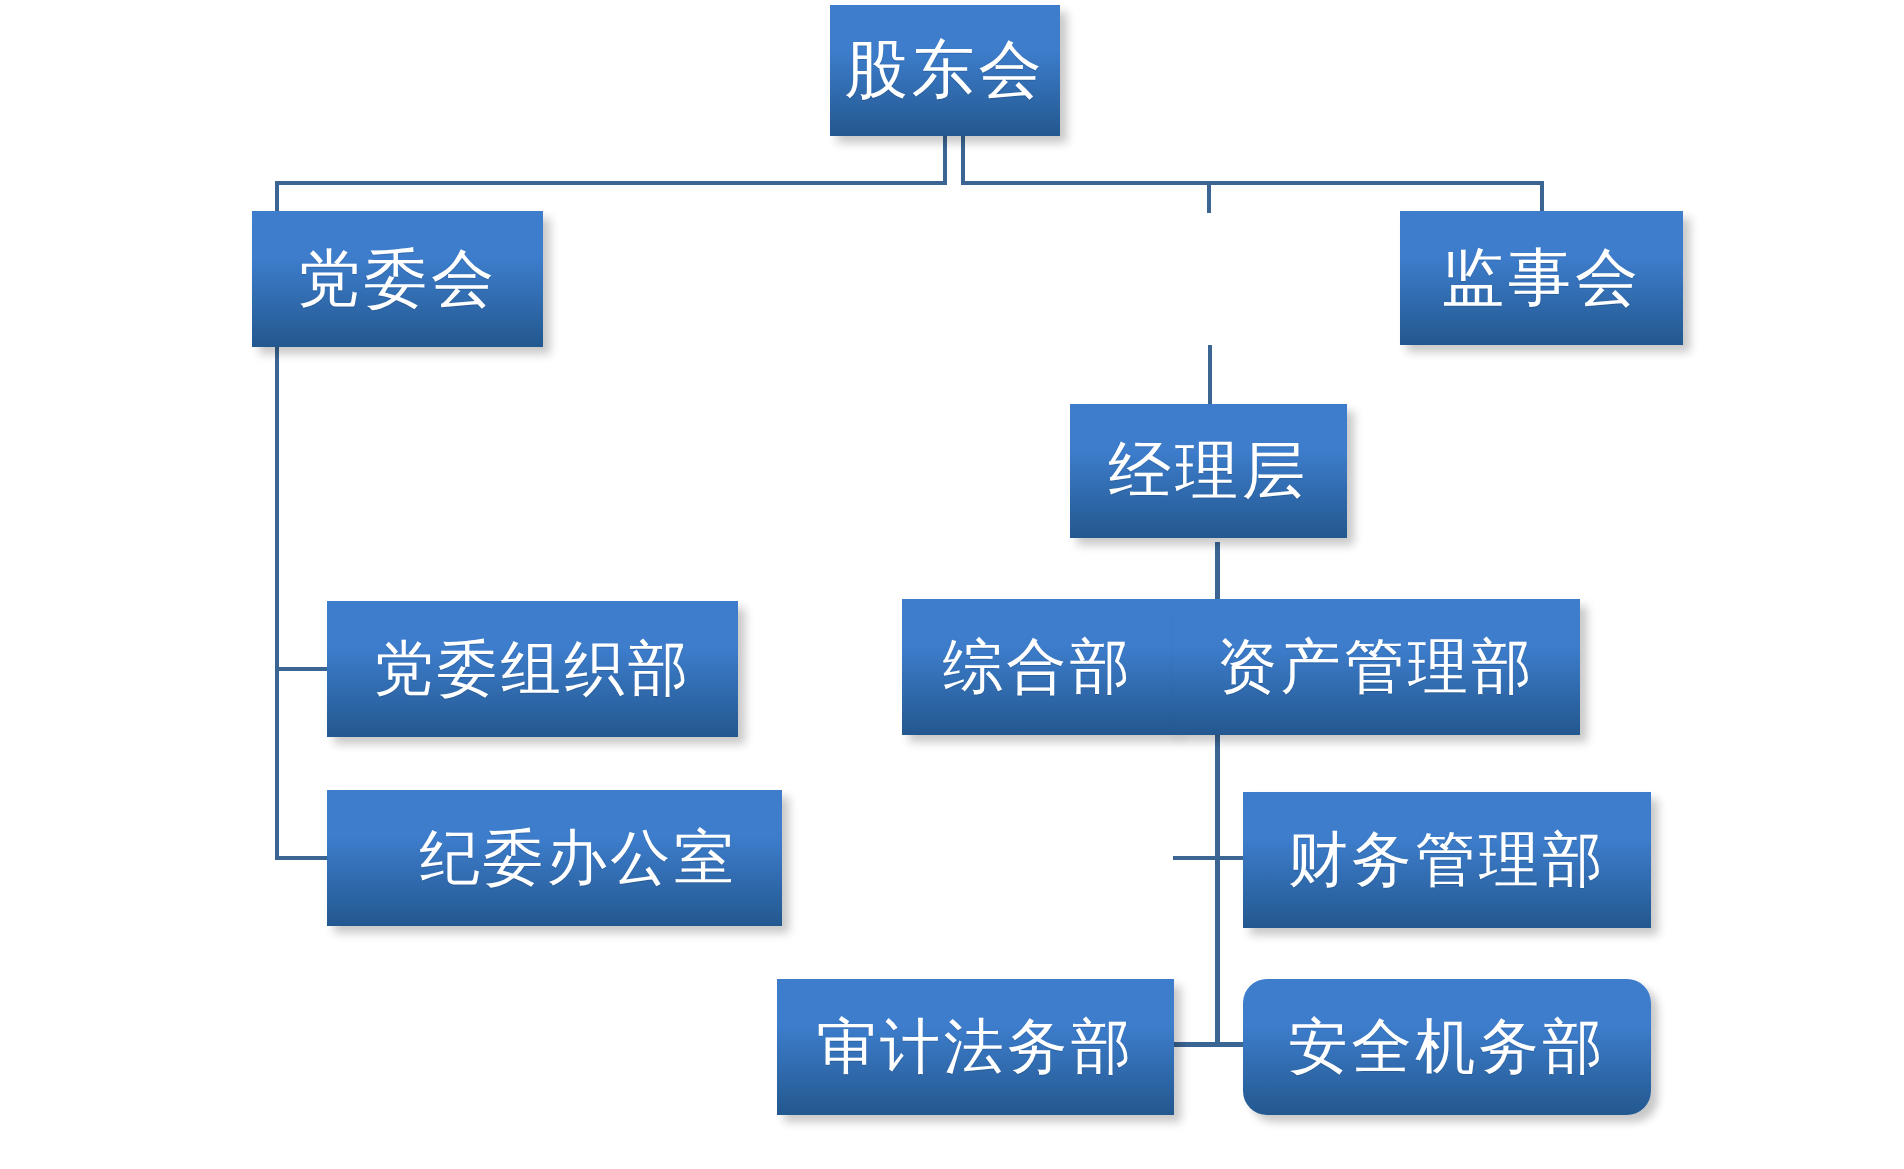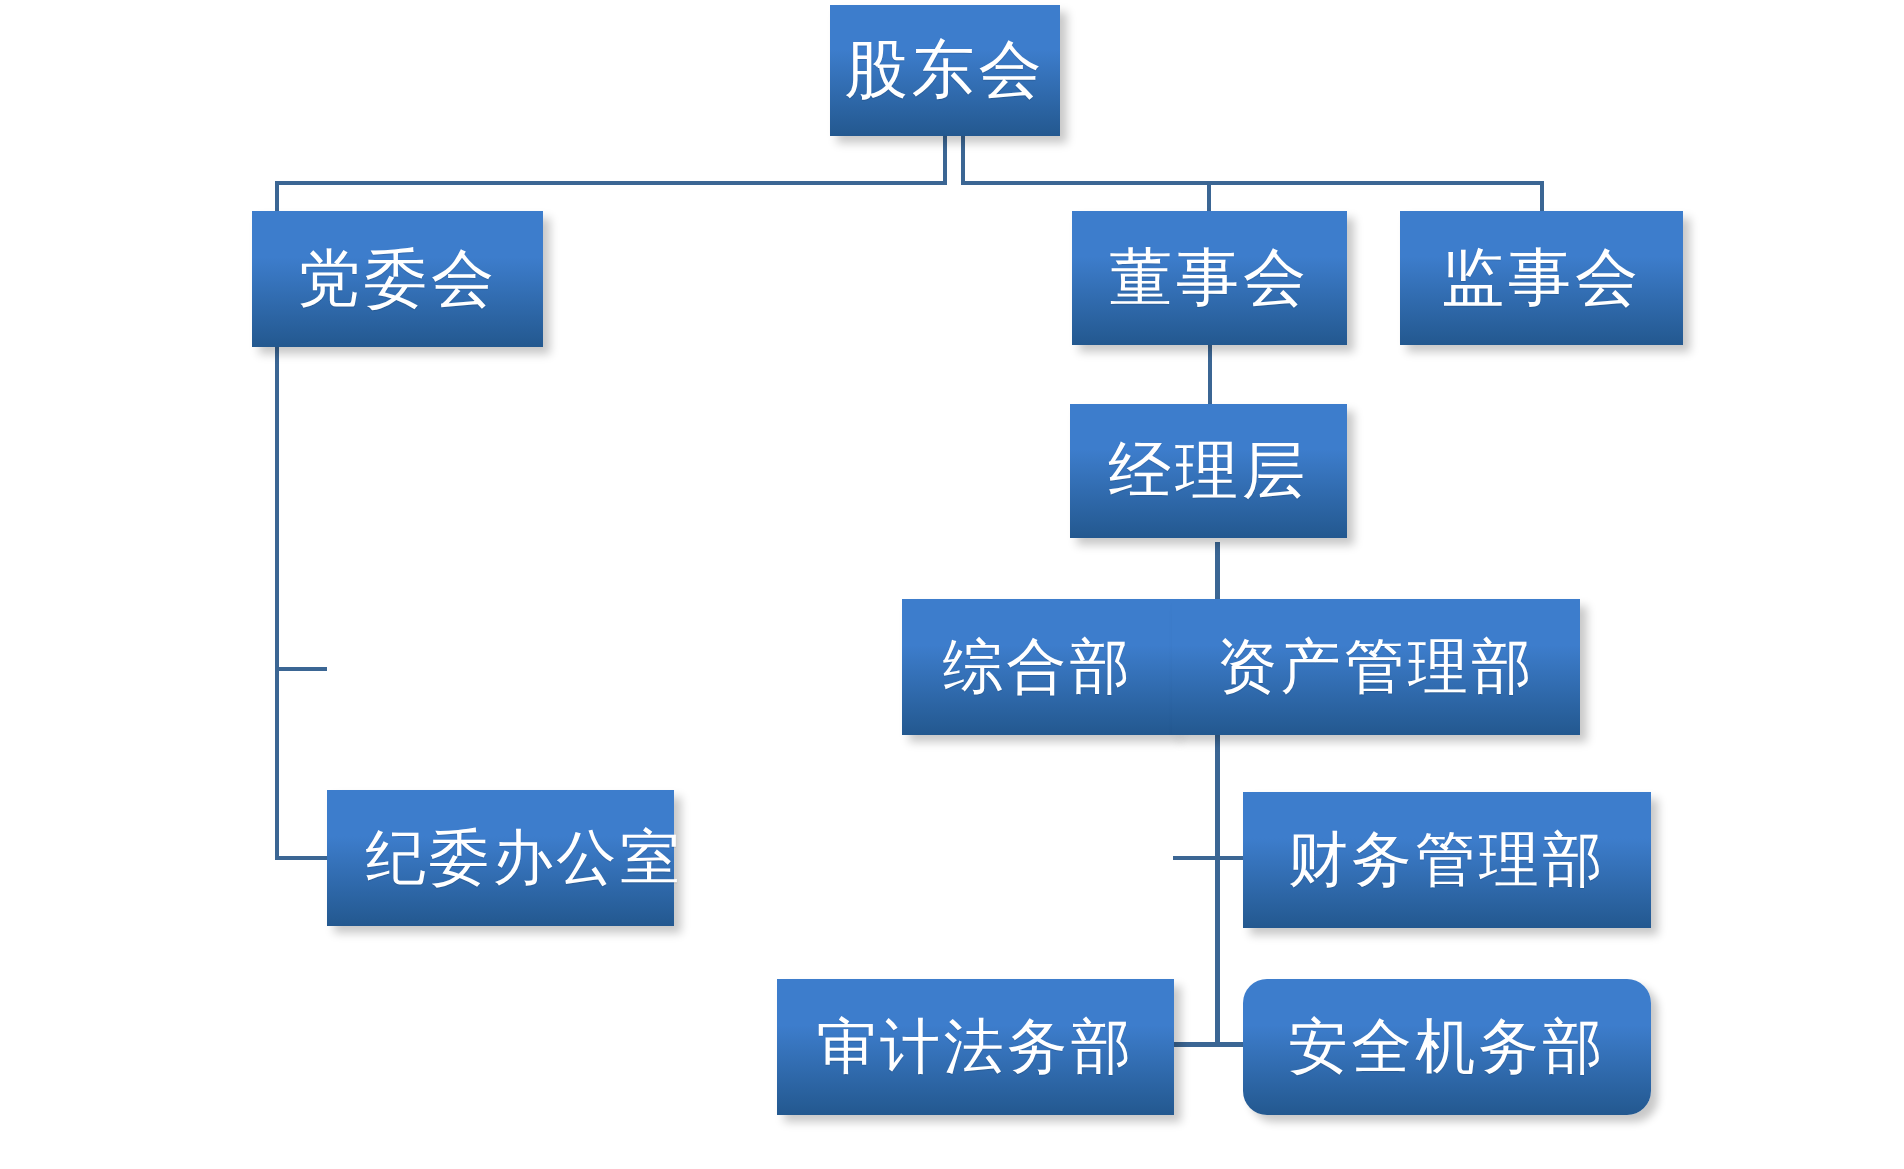--- a/index.html
+++ b/index.html
@@ -91,34 +91,34 @@
   <div class="conn" style="left: 1203px; top: 1042px; width: 28px; height: 5px; background: rgb(59, 102, 148);"></div>
 
   <div class="node t-xl" style="left: 818px; top: 5px; width: 230px; height: 131px; background: linear-gradient(rgb(61, 125, 204) 0%, rgb(61, 125, 204) 34%, rgb(35, 88, 143) 100%); color: rgb(255, 255, 255);">
     <span class="label">股东会</span>
   </div>
 
   <div class="node t-xl" style="left: 240px; top: 211px; width: 291px; height: 136px; background: linear-gradient(rgb(61, 125, 204) 0%, rgb(61, 125, 204) 34%, rgb(35, 88, 143) 100%); color: rgb(255, 255, 255);">
     <span class="label">党委会</span>
   </div>
 
-  <div class="node t-xl" style="left: 1060px; top: 211px; width: 275px; height: 134px; background: linear-gradient(rgb(61, 125, 204) 0%, rgb(61, 125, 204) 34%, rgb(35, 88, 143) 100%); color: rgb(255, 255, 255);">
-    <span class="label">董事会</span>
-  </div>
 
   <div class="node t-xl" style="left: 1388px; top: 211px; width: 283px; height: 134px; background: linear-gradient(rgb(61, 125, 204) 0%, rgb(61, 125, 204) 34%, rgb(35, 88, 143) 100%); color: rgb(255, 255, 255);">
     <span class="label">监事会</span>
   </div>
 
   <div class="node t-xl" style="left: 1058px; top: 404px; width: 277px; height: 134px; background: linear-gradient(rgb(61, 125, 204) 0%, rgb(61, 125, 204) 34%, rgb(35, 88, 143) 100%); color: rgb(255, 255, 255);">
     <span class="label">经理层</span>
   </div>
 
+  <div class="node t-lg" style="left: 315px; top: 601px; width: 411px; height: 136px; background: linear-gradient(rgb(61, 125, 204) 0%, rgb(61, 125, 204) 34%, rgb(35, 88, 143) 100%); color: rgb(255, 255, 255);">
+    <span class="label">党委组织部</span>
+  </div>
 
-  <div class="node t-lg" style="left: 315px; top: 790px; width: 347px; height: 136px; background: linear-gradient(rgb(61, 125, 204) 0%, rgb(61, 125, 204) 34%, rgb(35, 88, 143) 100%); color: rgb(255, 255, 255); padding-left: 48px;">
+  <div class="node t-lg" style="left: 315px; top: 790px; width: 455px; height: 136px; background: linear-gradient(rgb(61, 125, 204) 0%, rgb(61, 125, 204) 34%, rgb(35, 88, 143) 100%); color: rgb(255, 255, 255); padding-left: 48px;">
     <span class="label">纪委办公室</span>
   </div>
 
   <div class="node t-lg" style="left: 890px; top: 599px; width: 272px; height: 136px; background: linear-gradient(rgb(61, 125, 204) 0%, rgb(61, 125, 204) 34%, rgb(35, 88, 143) 100%); color: rgb(255, 255, 255);">
     <span class="label">综合部</span>
   </div>
 
   <div class="node t-lg" style="left: 1160px; top: 599px; width: 408px; height: 136px; background: linear-gradient(rgb(61, 125, 204) 0%, rgb(61, 125, 204) 34%, rgb(35, 88, 143) 100%); color: rgb(255, 255, 255);">
     <span class="label">资产管理部</span>
   </div>

